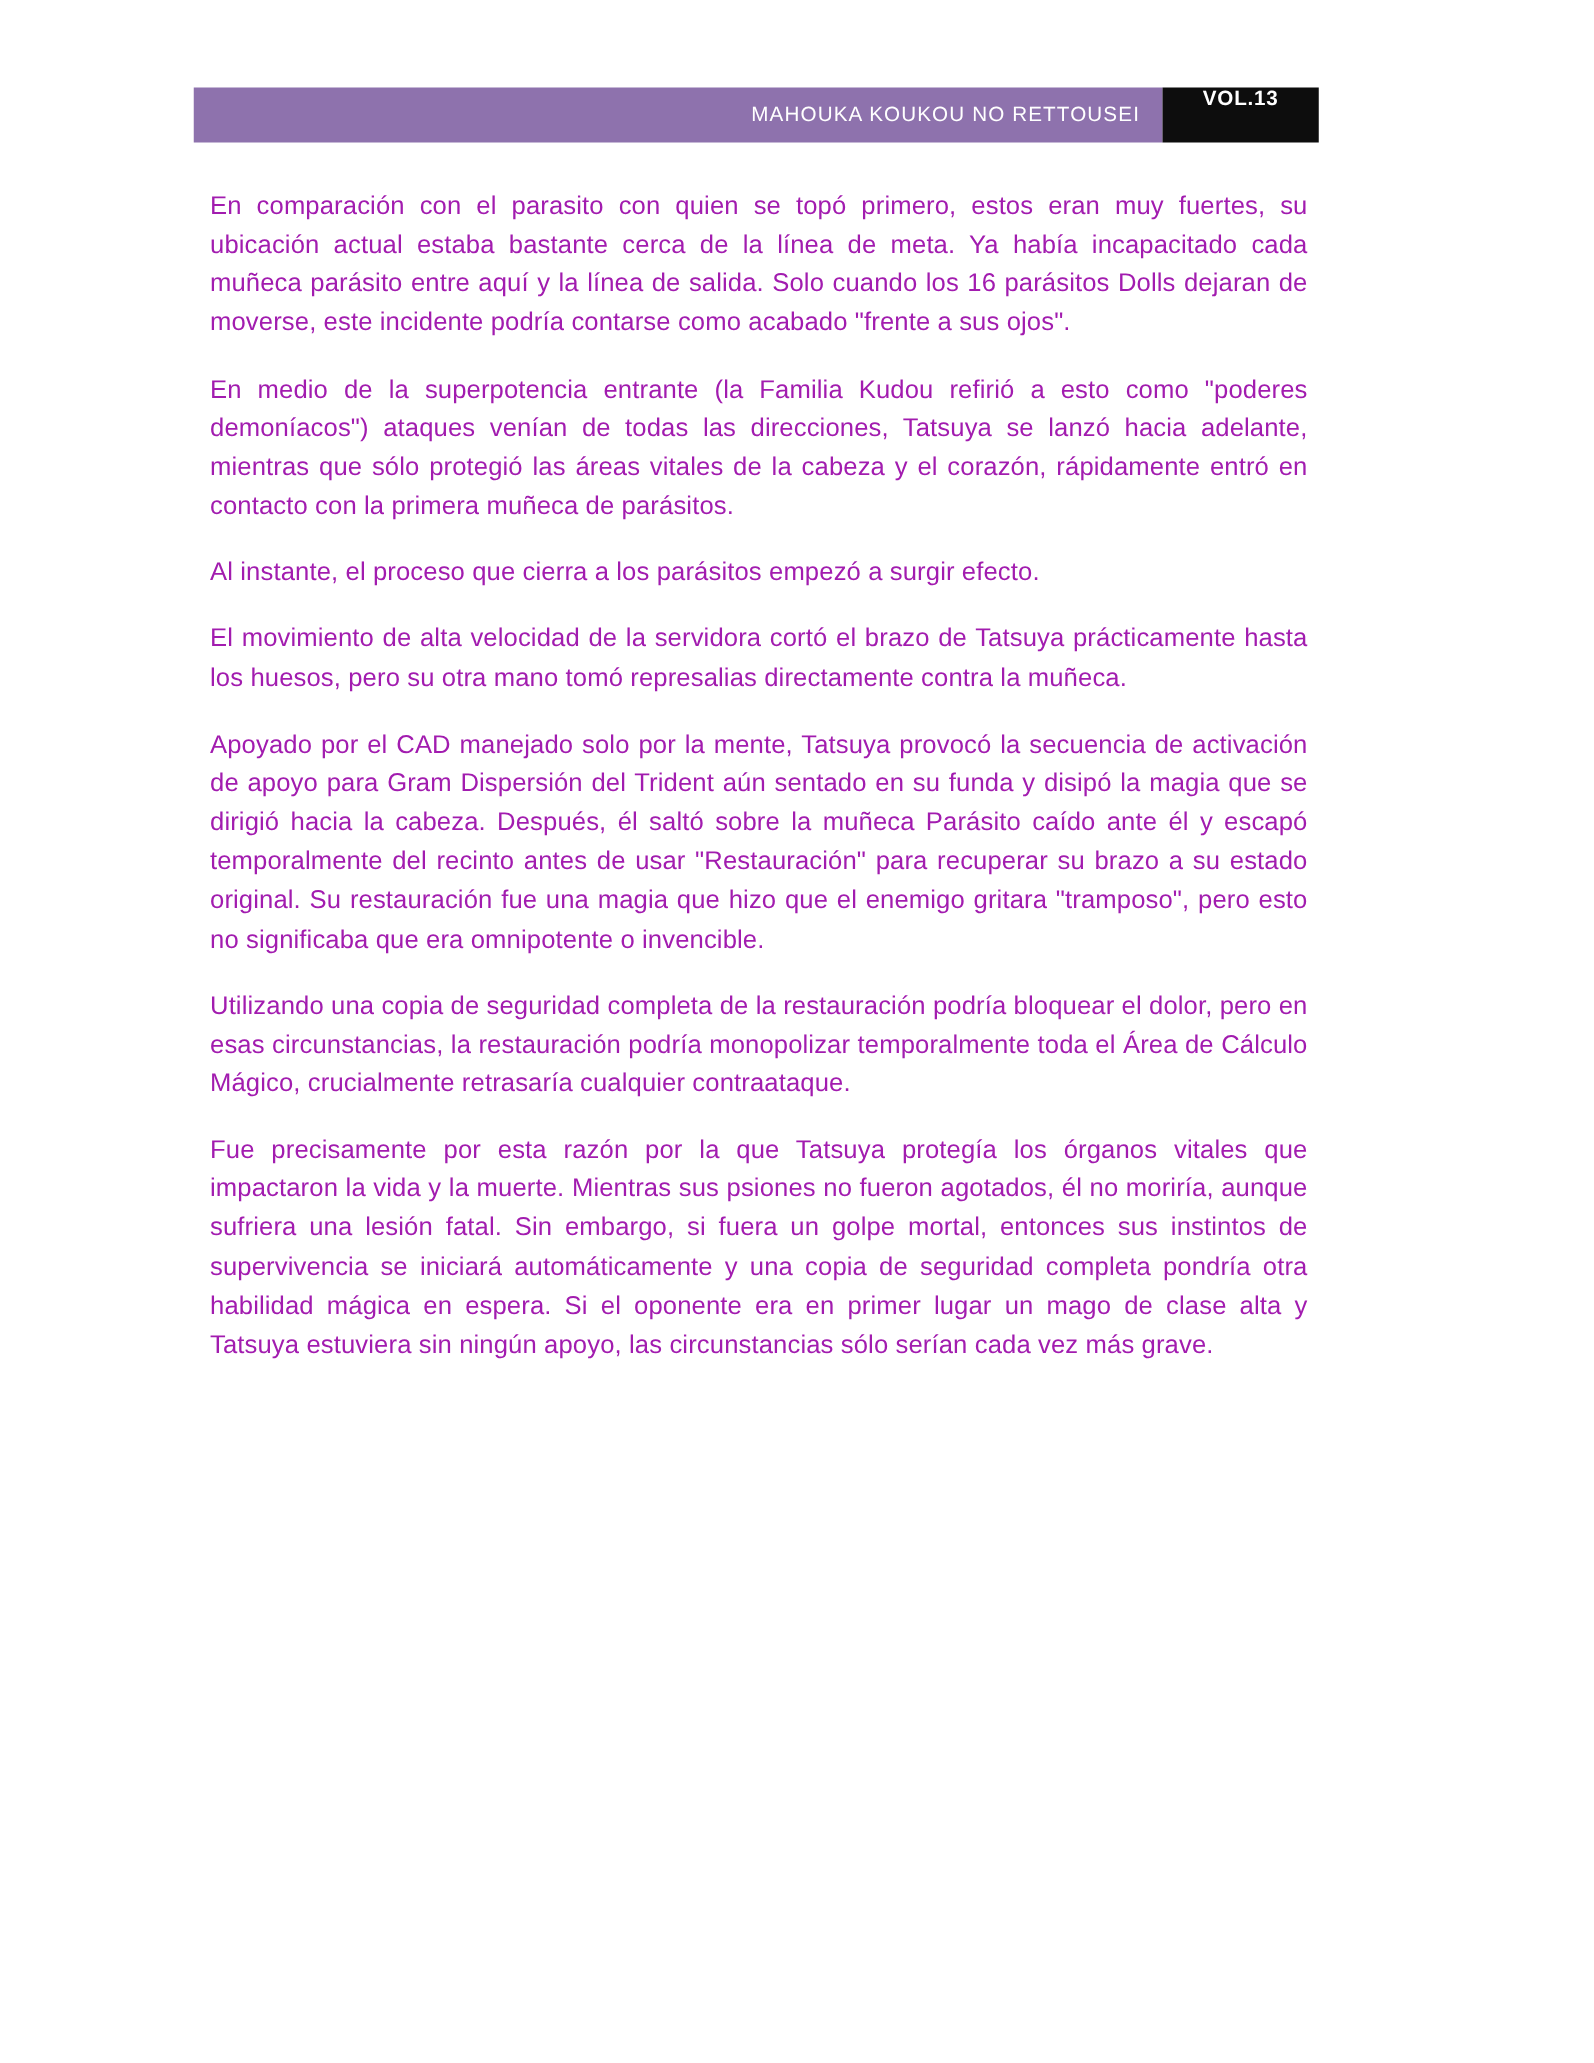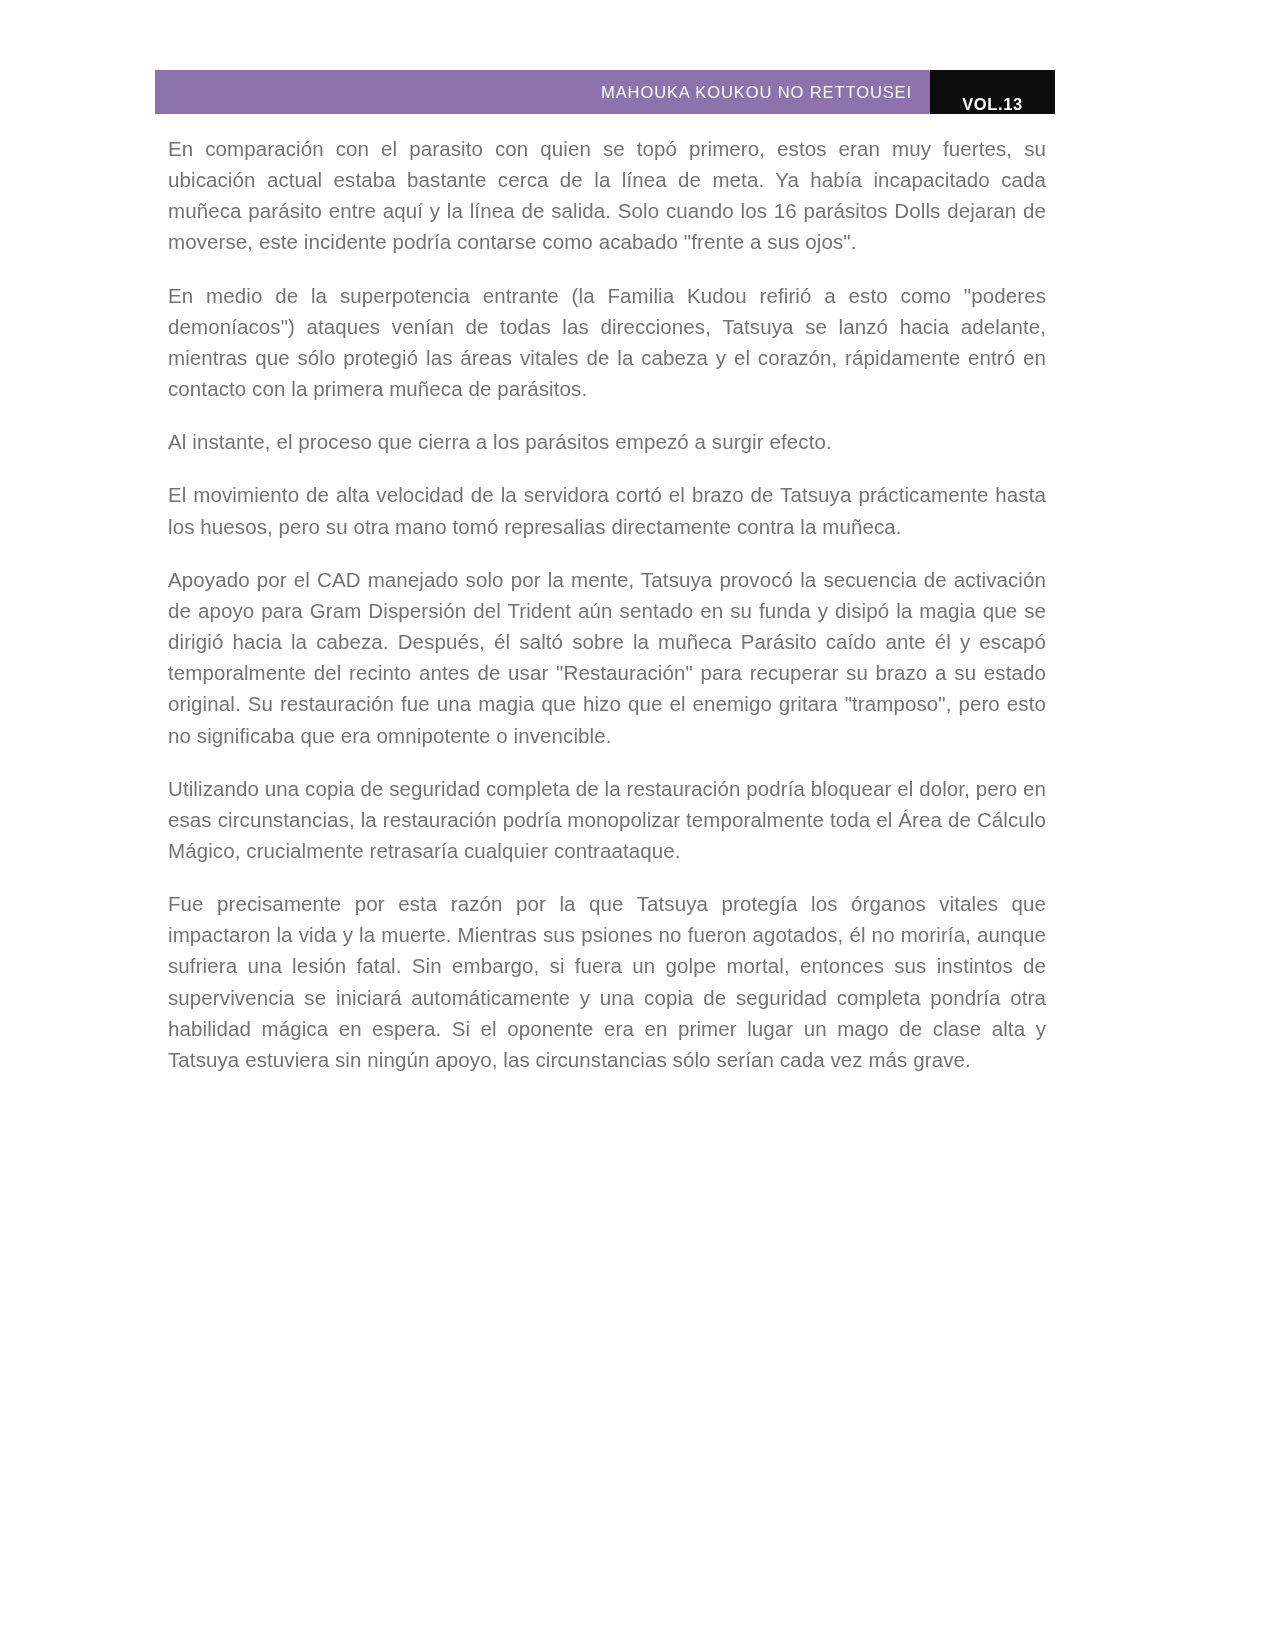--- a/index.html
+++ b/index.html
@@ -44,44 +44,44 @@
     color: #ffffff;
     font-size: 16.5px;
     letter-spacing: 0.9px;
     font-weight: normal;
     white-space: nowrap;
   }
   .header-vol-band {
     flex: 0 0 125px;
     background: #0d0d0d;
     display: flex;
-    align-items: flex-end;
+    align-items: flex-start;
     justify-content: center;
   }
   .header-vol {
     color: #ffffff;
     font-size: 16.5px;
     letter-spacing: 0.6px;
     font-weight: bold;
   }
 
   
   .content {
     position: absolute;
     top: 133px;
     left: 168px;
     width: 878px;
   }
   p.para {
-    margin: 0 0 22px 0;
+    margin: 16px 0 22px 0;
     font-size: 20.5px;
     line-height: 1.52;
     text-align: justify;
     text-justify: inter-word;
-    color: #737373;
+    color: #a21caf;
     letter-spacing: 0.1px;
   }
   p.para:last-child {
     margin-bottom: 0;
   }
 </style>
 </head>
 <body>
 
 <div class="page">

